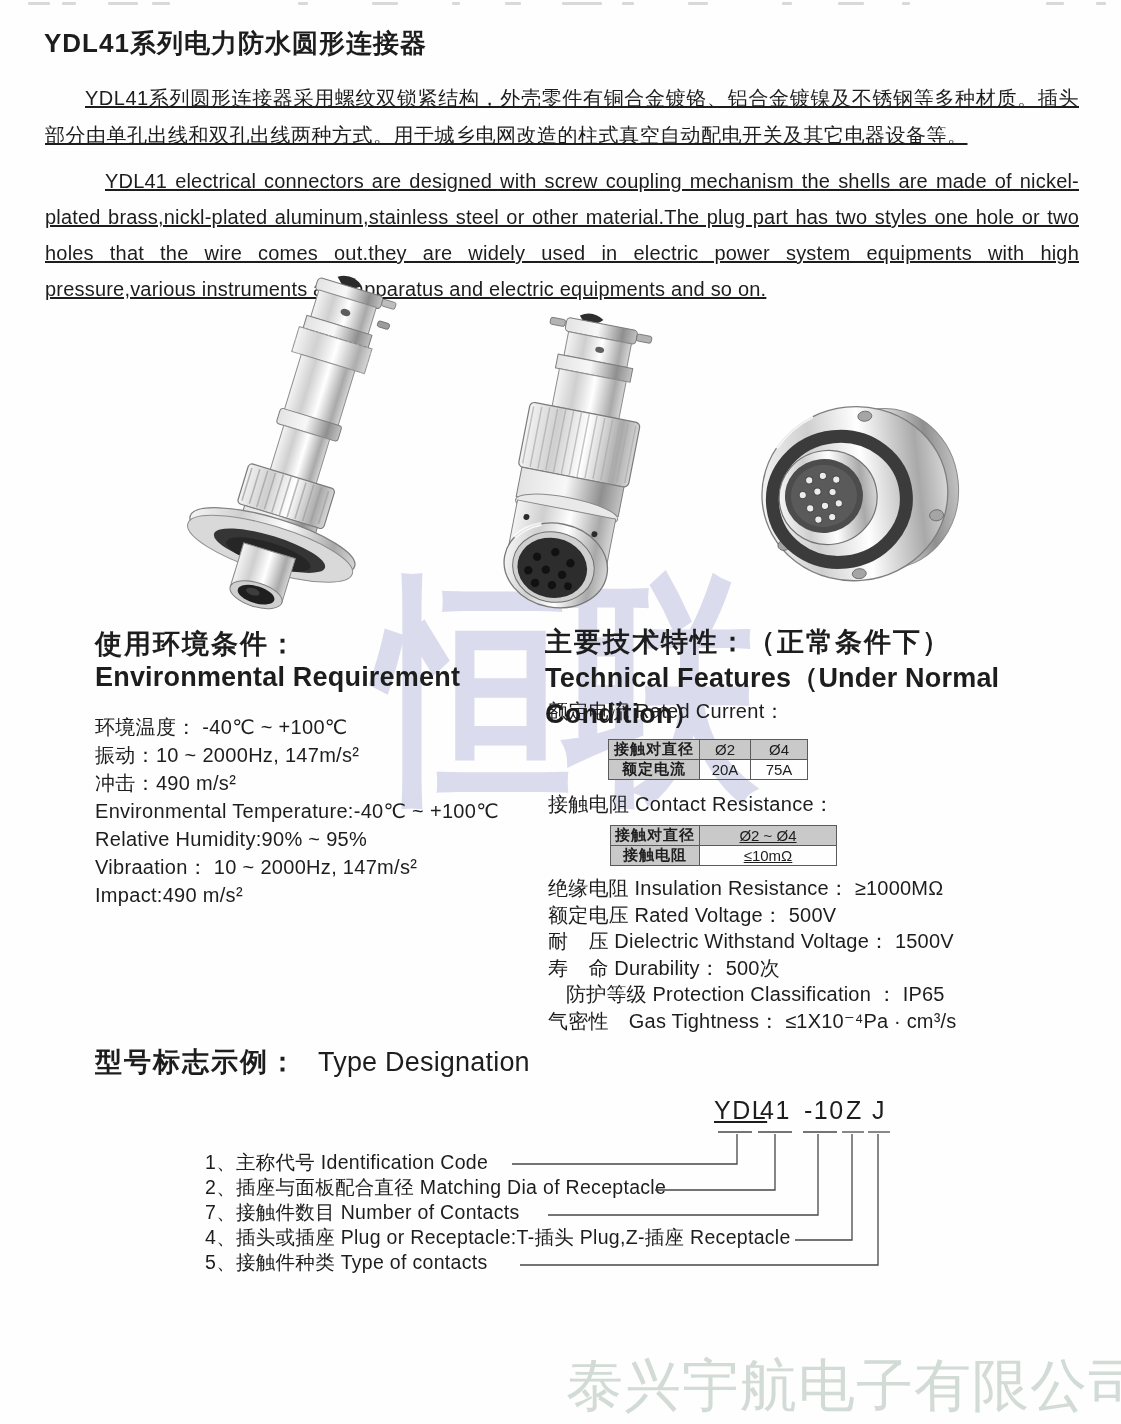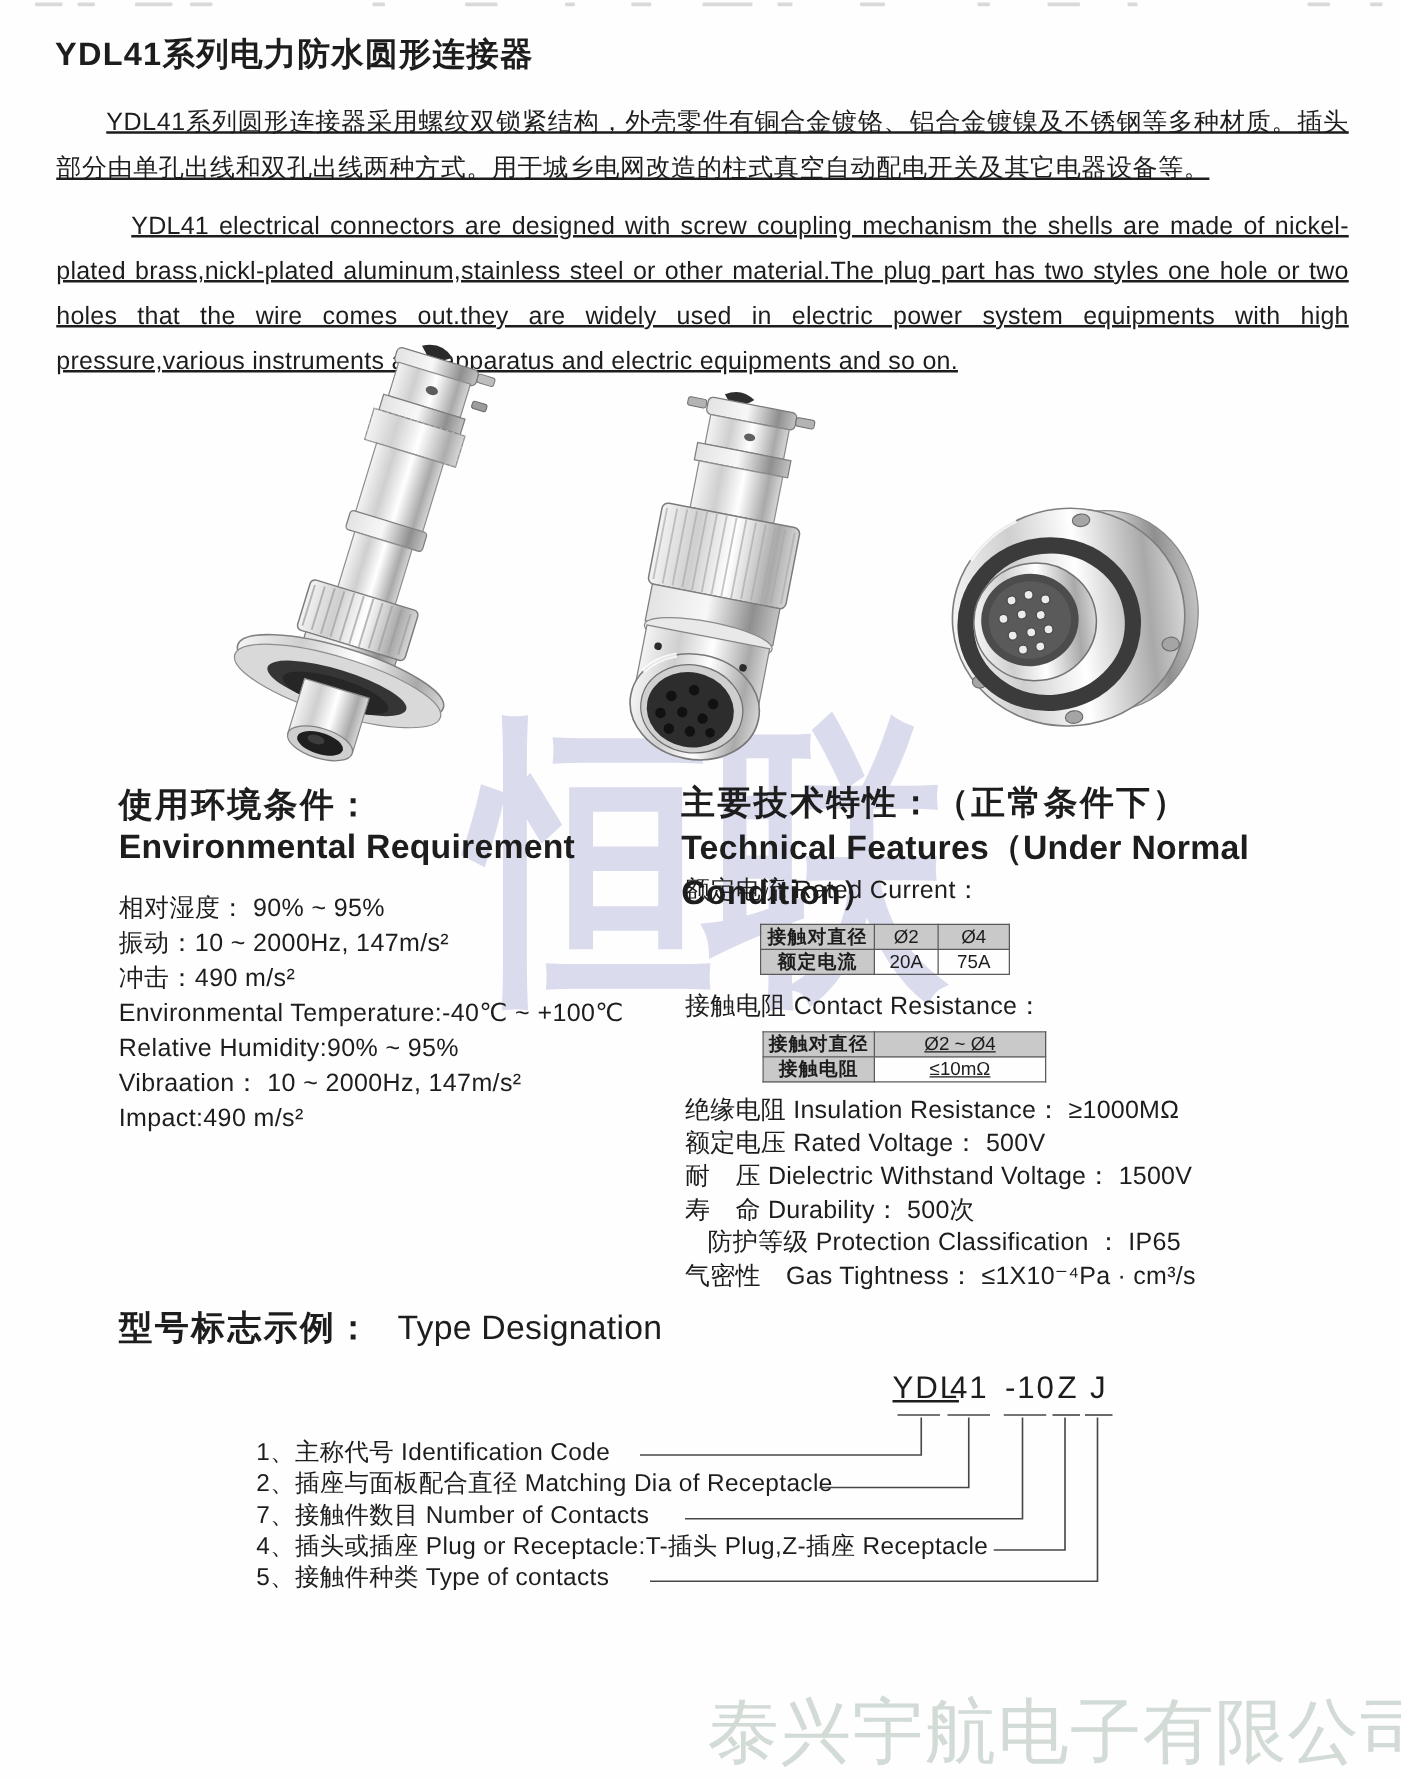--- a/index.html
+++ b/index.html
@@ -199,21 +199,21 @@
           <circle cx="95" cy="137" r="3.6"></circle>
       </g>
       <path d="M46 62 a93 87 0 0 1 40 -28" stroke="#ffffff" stroke-width="5" fill="none" opacity="0.85"></path>
     </g>
   </svg>
 
   <div class="abs env content">
     <h2 class="sec-title-zh">使用环境条件：</h2>
     <h3 class="sec-title-en">Environmental Requirement</h3>
     <div class="lines">
-      <div>相对湿度： 90% ~ 95%</div>
+      <div>环境温度： -40℃ ~ +100℃</div>
       <div>振动：10 ~ 2000Hz, 147m/s²</div>
       <div>冲击：490 m/s²</div>
       <div>Environmental Temperature:-40℃ ~ +100℃</div>
       <div>Relative Humidity:90% ~ 95%</div>
       <div>Vibraation： 10 ~ 2000Hz, 147m/s²</div>
       <div>Impact:490 m/s²</div>
     </div>
   </div>
 
   <div class="abs tech content">

